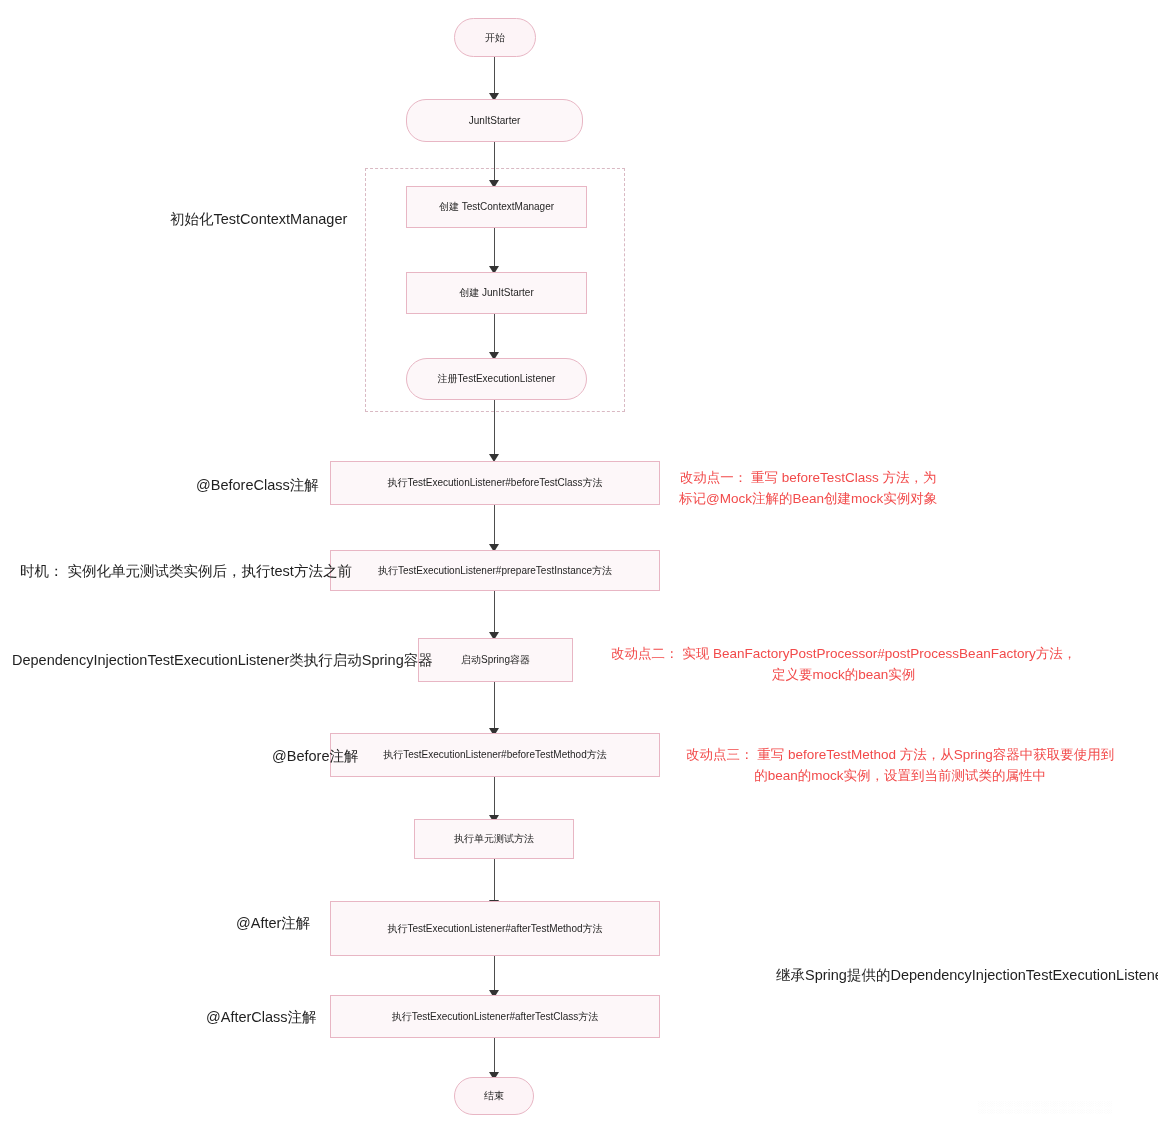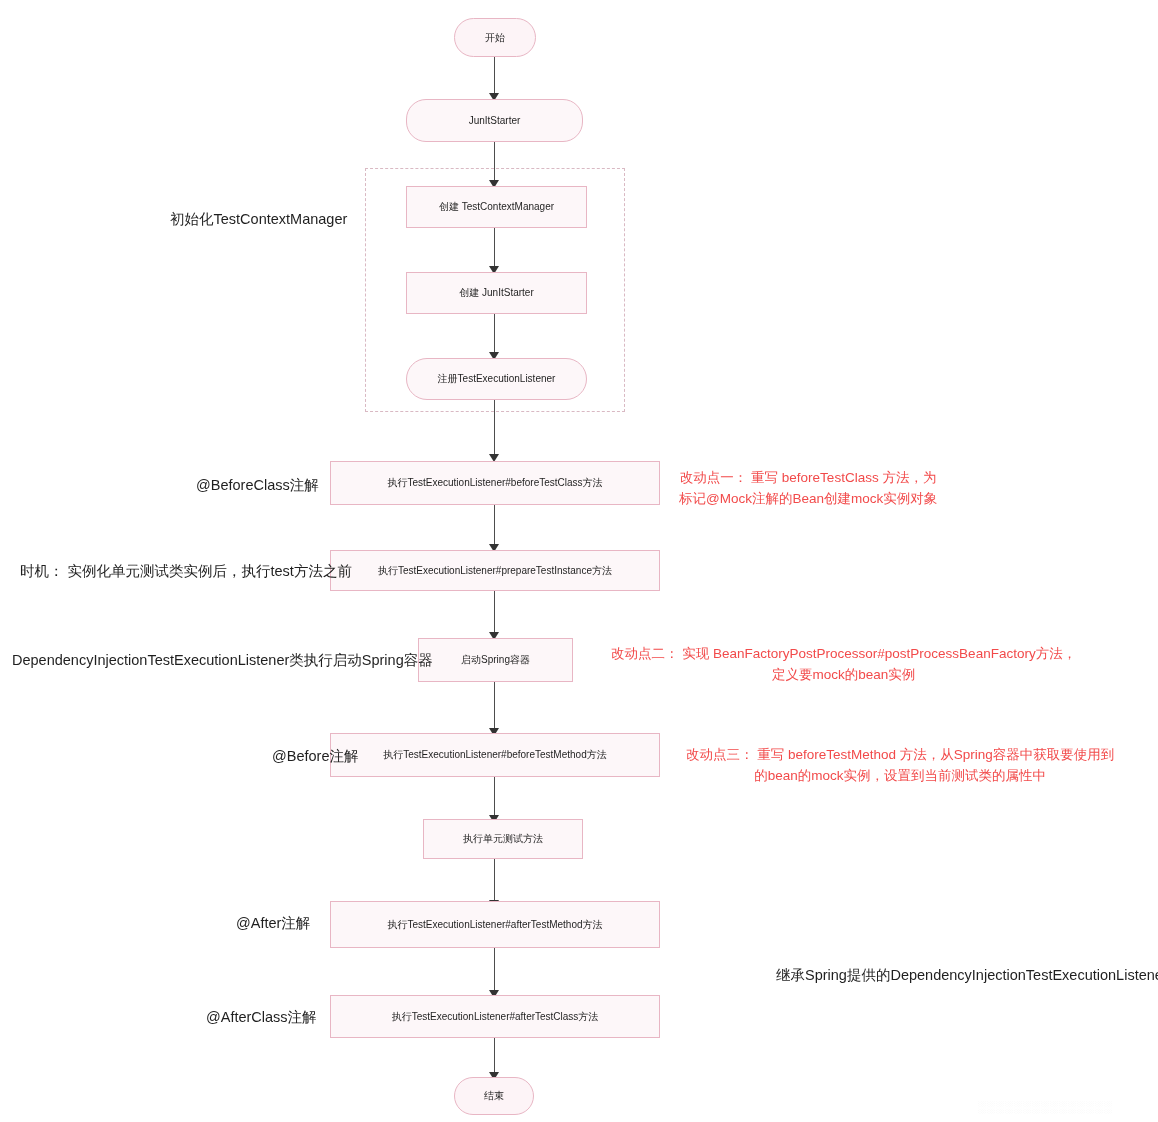--- a/index.html
+++ b/index.html
@@ -163,25 +163,25 @@
   </div>
 
   <div class="node" style="left:418px; top:638px; width:155px; height:44px;">
     <span>启动Spring容器</span>
   </div>
 
   <div class="node" style="left:330px; top:733px; width:330px; height:44px;">
     <span>执行TestExecutionListener#beforeTestMethod方法</span>
   </div>
 
-  <div class="node" style="left:414px; top:819px; width:160px; height:40px;margin-left:9px;">
+  <div class="node" style="left:414px; top:819px; width:160px; height:40px;">
     <span>执行单元测试方法</span>
   </div>
 
-  <div class="node" style="left:330px; top:901px; width:330px; height:47px;justify-content:center;">
+  <div class="node" style="left:330px; top:901px; width:330px; height:55px;justify-content:center;">
     <span>执行TestExecutionListener#afterTestMethod方法</span>
   </div>
 
   <div class="node" style="left:330px; top:995px; width:330px; height:43px;">
     <span>执行TestExecutionListener#afterTestClass方法</span>
   </div>
 
   <div class="node terminal" style="left:454px; top:1077px; width:80px; height:38px;">
     <span>结束</span>
   </div>

